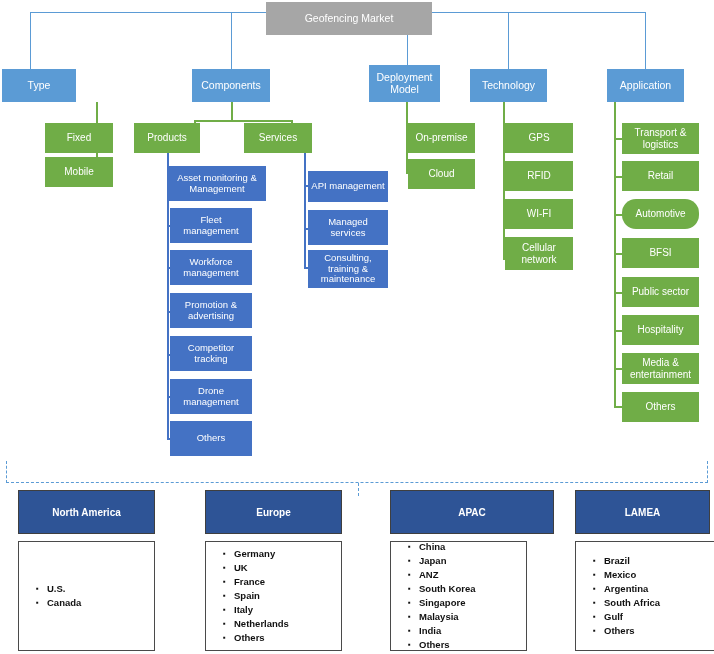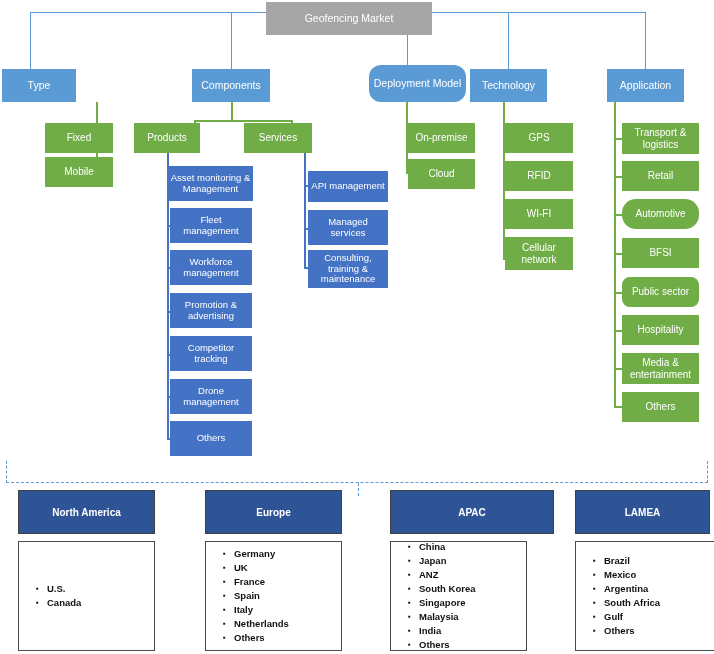--- a/index.html
+++ b/index.html
@@ -128,21 +128,21 @@
   <div class="node root" style="left:266px; top:2px; width:166px; height:33px;">
     <span>Geofencing Market</span>
   </div>
 
   <div class="node lvl1" style="left:2px; top:69px; width:74px; height:33px;">
     <span>Type</span>
   </div>
   <div class="node lvl1" style="left:192px; top:69px; width:78px; height:33px;">
     <span>Components</span>
   </div>
-  <div class="node lvl1" style="left:369px; top:65px; width:97px; height:37px;border-radius:12px;">
+  <div class="node lvl1" style="left:369px; top:65px; width:71px; height:37px;">
     <span>Deployment Model</span>
   </div>
   <div class="node lvl1" style="left:470px; top:69px; width:77px; height:33px;">
     <span>Technology</span>
   </div>
   <div class="node lvl1" style="left:607px; top:69px; width:77px; height:33px;">
     <span>Application</span>
   </div>
 
   <div class="conn green v2" style="left:96px; top:102px; height:71px;"></div>
@@ -170,21 +170,21 @@
 
   <div class="conn mid v" style="left:167px; top:153px; width:2px; height:286px;"></div>
   <div class="conn mid h2" style="left:167px; top:183px; width:7px;"></div>
   <div class="conn mid h2" style="left:167px; top:225px; width:7px;"></div>
   <div class="conn mid h2" style="left:167px; top:267px; width:7px;"></div>
   <div class="conn mid h2" style="left:167px; top:311px; width:7px;"></div>
   <div class="conn mid h2" style="left:167px; top:354px; width:7px;"></div>
   <div class="conn mid h2" style="left:167px; top:396px; width:7px;"></div>
   <div class="conn mid h2" style="left:167px; top:438px; width:7px;"></div>
 
-  <div class="node midblue" style="left:168px; top:166px; width:85px; height:35px;">
+  <div class="node midblue" style="left:168px; top:166px; width:98px; height:35px;">
     <span>Asset monitoring &amp; Management</span>
   </div>
   <div class="node midblue" style="left:170px; top:208px; width:82px; height:35px;">
     <span>Fleet management</span>
   </div>
   <div class="node midblue" style="left:170px; top:250px; width:82px; height:35px;">
     <span>Workforce management</span>
   </div>
   <div class="node midblue" style="left:170px; top:293px; width:82px; height:35px;">
     <span>Promotion &amp; advertising</span>
@@ -259,21 +259,21 @@
   </div>
   <div class="node green" style="left:622px; top:161px; width:77px; height:30px;">
     <span>Retail</span>
   </div>
   <div class="node green" style="left:622px; top:199px; width:77px; height:30px;border-radius:14px;">
     <span>Automotive</span>
   </div>
   <div class="node green" style="left:622px; top:238px; width:77px; height:30px;">
     <span>BFSI</span>
   </div>
-  <div class="node green" style="left:622px; top:277px; width:77px; height:30px;border-radius:8px;">
+  <div class="node green" style="left:622px; top:277px; width:77px; height:30px;">
     <span>Public sector</span>
   </div>
   <div class="node green" style="left:622px; top:315px; width:77px; height:30px;">
     <span>Hospitality</span>
   </div>
   <div class="node green" style="left:622px; top:353px; width:77px; height:31px;">
     <span>Media &amp; entertainment</span>
   </div>
   <div class="node green" style="left:622px; top:392px; width:77px; height:30px;">
     <span>Others</span>

